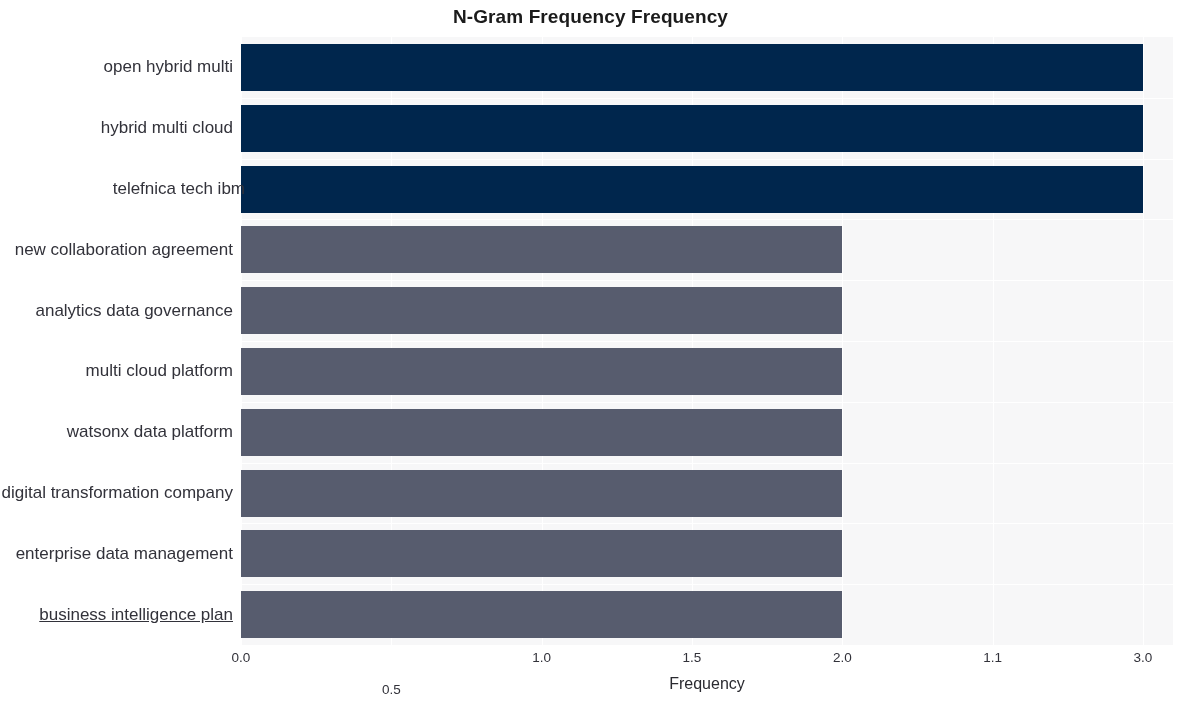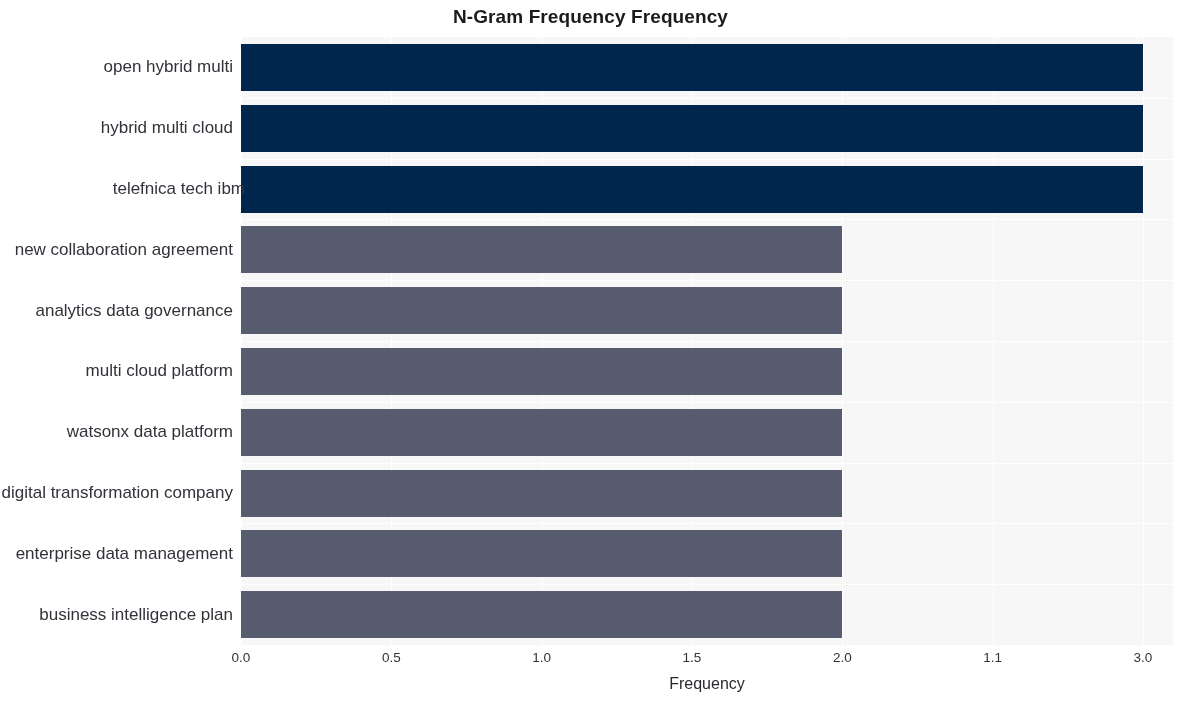--- a/index.html
+++ b/index.html
@@ -139,25 +139,25 @@
   <div id="yticks">
       <div class="ytick" style="left: 0px; width: 233px; top: 59.4px;">open hybrid multi</div>
       <div class="ytick" style="left: 0px; width: 233px; top: 120.2px; padding-left: 20px;">hybrid multi cloud</div>
       <div class="ytick" style="left: 0px; width: 233px; top: 181px; margin-left: 12px;">telefnica tech ibm</div>
       <div class="ytick" style="left: 0px; width: 233px; top: 241.8px;">new collaboration agreement</div>
       <div class="ytick" style="left: 0px; width: 233px; top: 302.6px;">analytics data governance</div>
       <div class="ytick" style="left: 0px; width: 233px; top: 363.4px;">multi cloud platform</div>
       <div class="ytick" style="left: 0px; width: 233px; top: 424.2px;">watsonx data platform</div>
       <div class="ytick" style="left: 0px; width: 233px; top: 485px;">digital transformation company</div>
       <div class="ytick" style="left: 0px; width: 233px; top: 545.8px;">enterprise data management</div>
-      <div class="ytick" style="left: 0px; width: 233px; top: 606.6px;">business intelligence plan</div>
+      <div class="ytick" style="left: 0px; width: 233px; top: 606.6px; text-decoration: underline;">business intelligence plan</div>
     </div>
   <div id="xticks">
       <div class="xtick" style="left: 241px;">0.0</div>
-      <div class="xtick" style="left: 391.323px;">0.5</div>
+      <div class="xtick" style="left: 391.323px; margin-top: 32px;">0.5</div>
       <div class="xtick" style="left: 541.645px;">1.0</div>
       <div class="xtick" style="left: 691.968px;">1.5</div>
       <div class="xtick" style="left: 842.29px;">2.0</div>
       <div class="xtick" style="left: 992.613px;">1.1</div>
       <div class="xtick" style="left: 1142.94px;">3.0</div>
     </div>
 
   <div id="xlabel">Frequency</div>
 </div>
 

